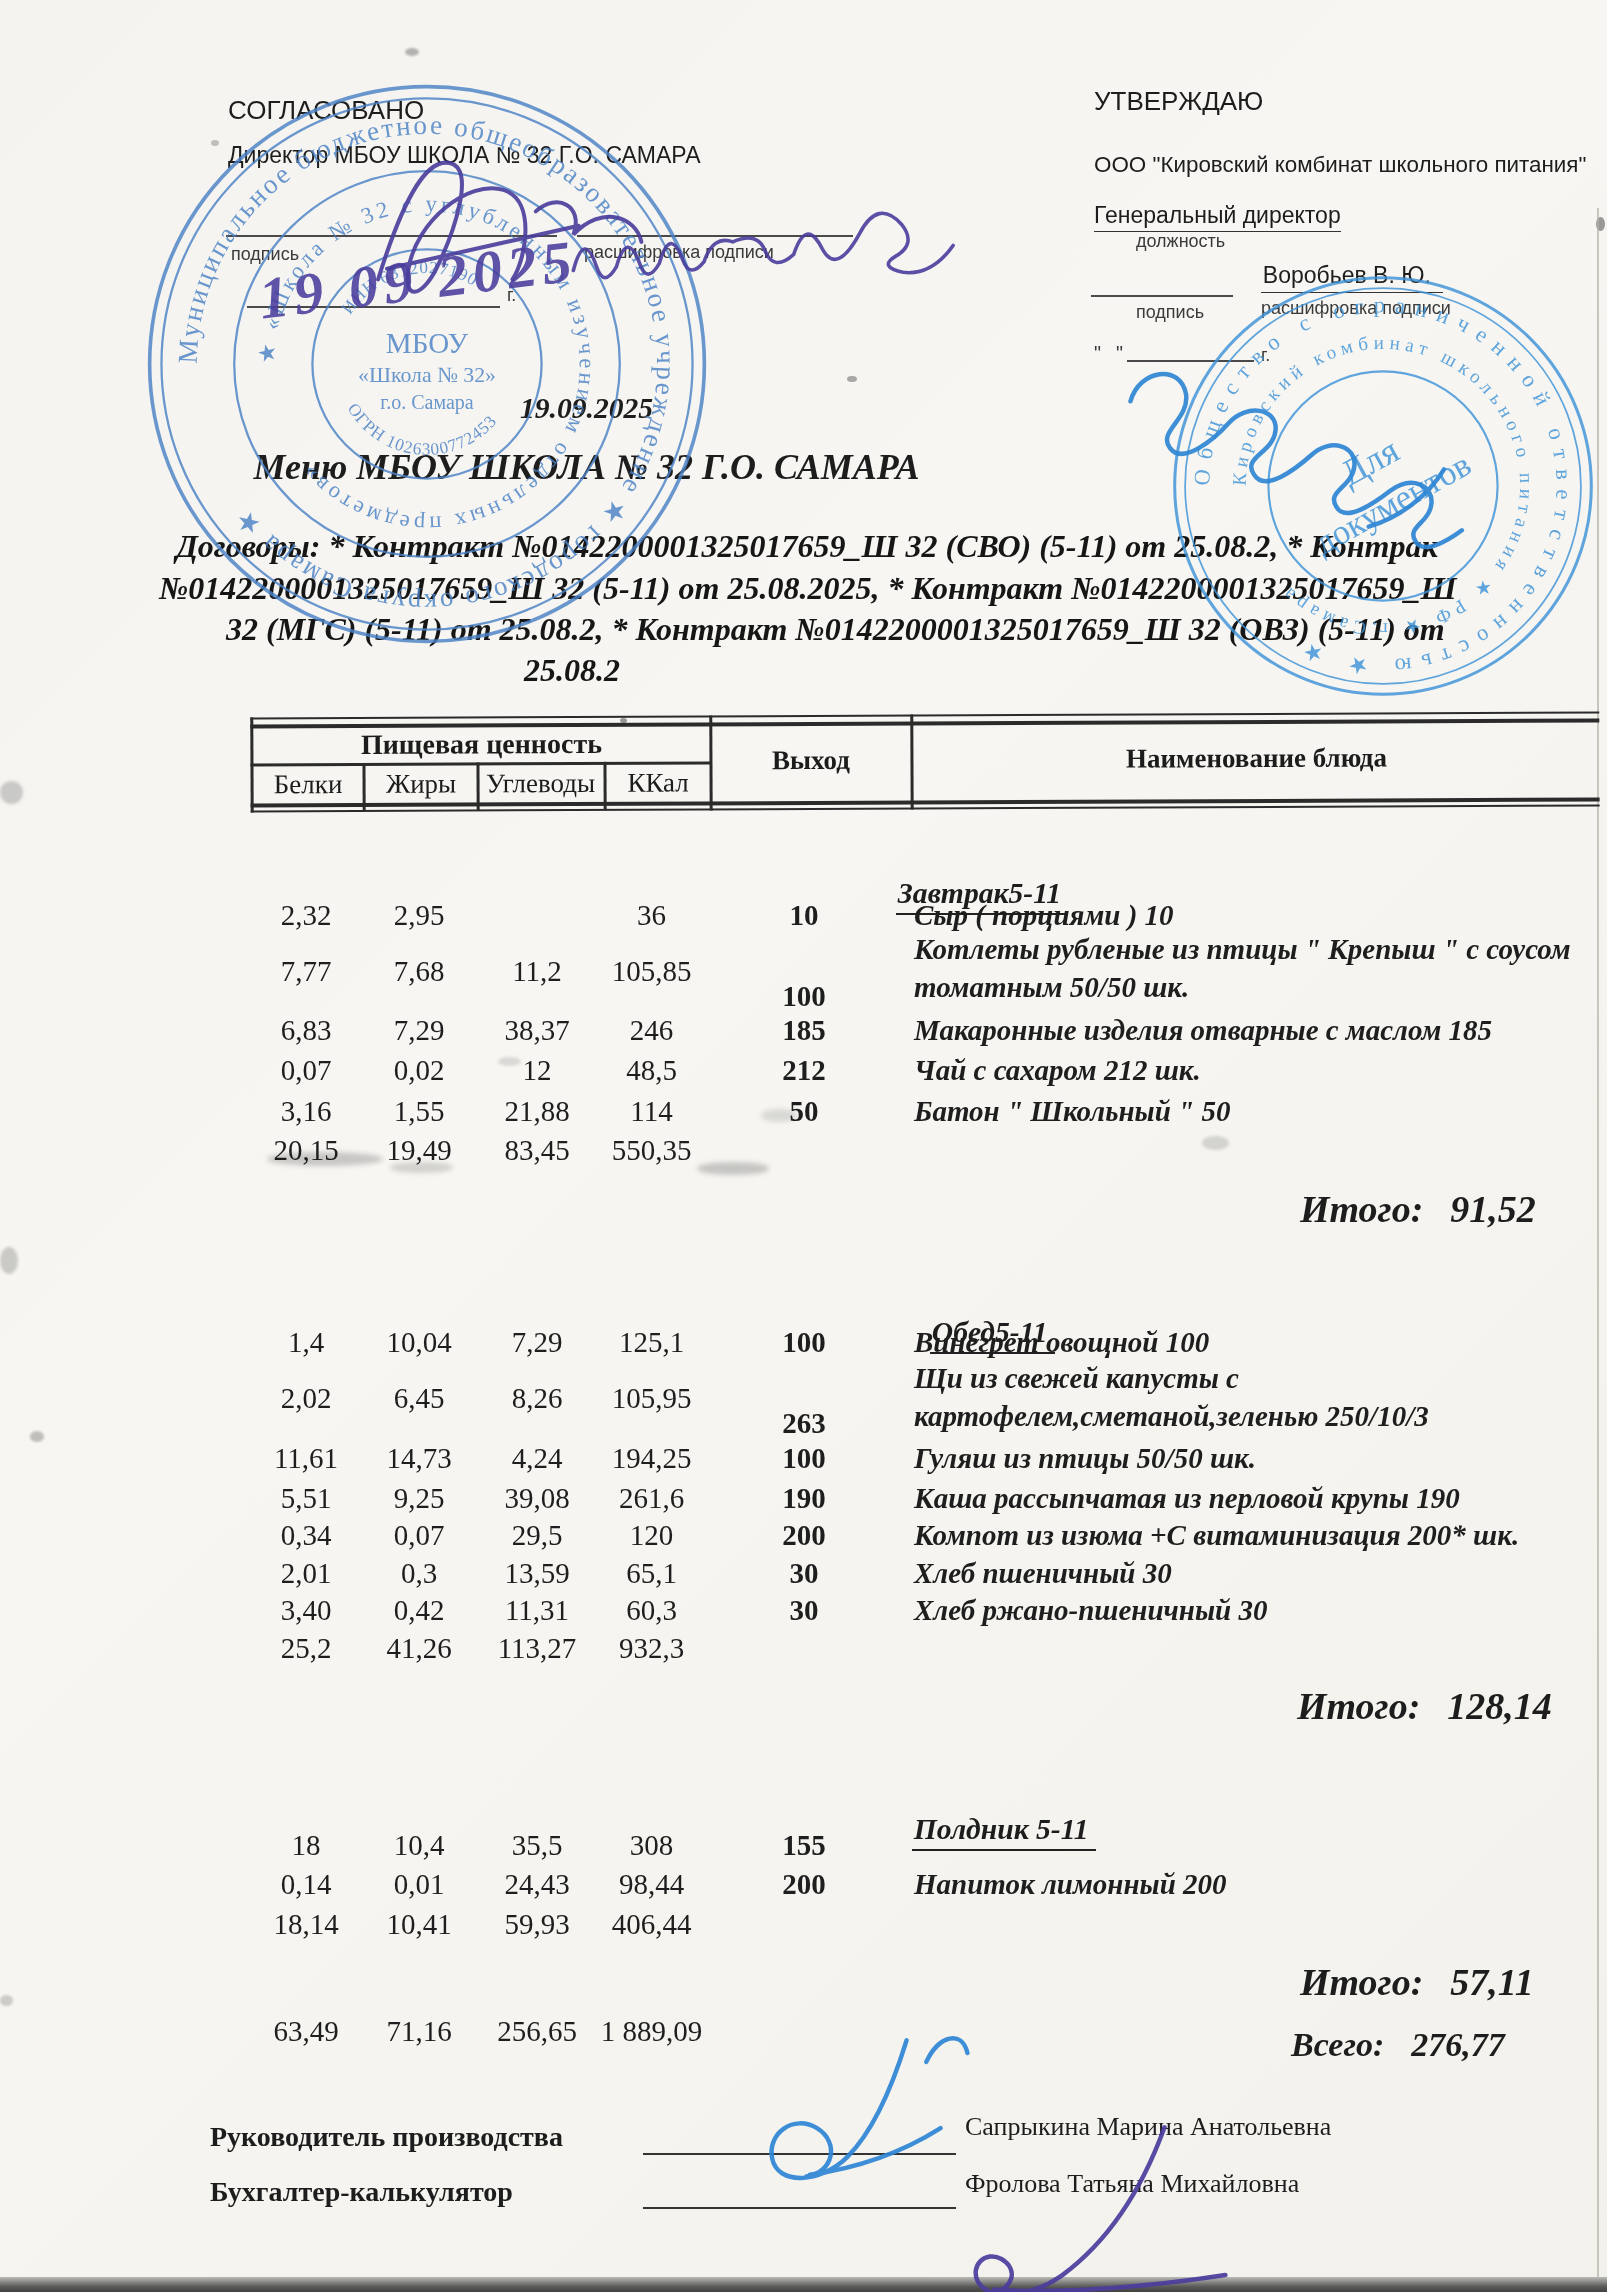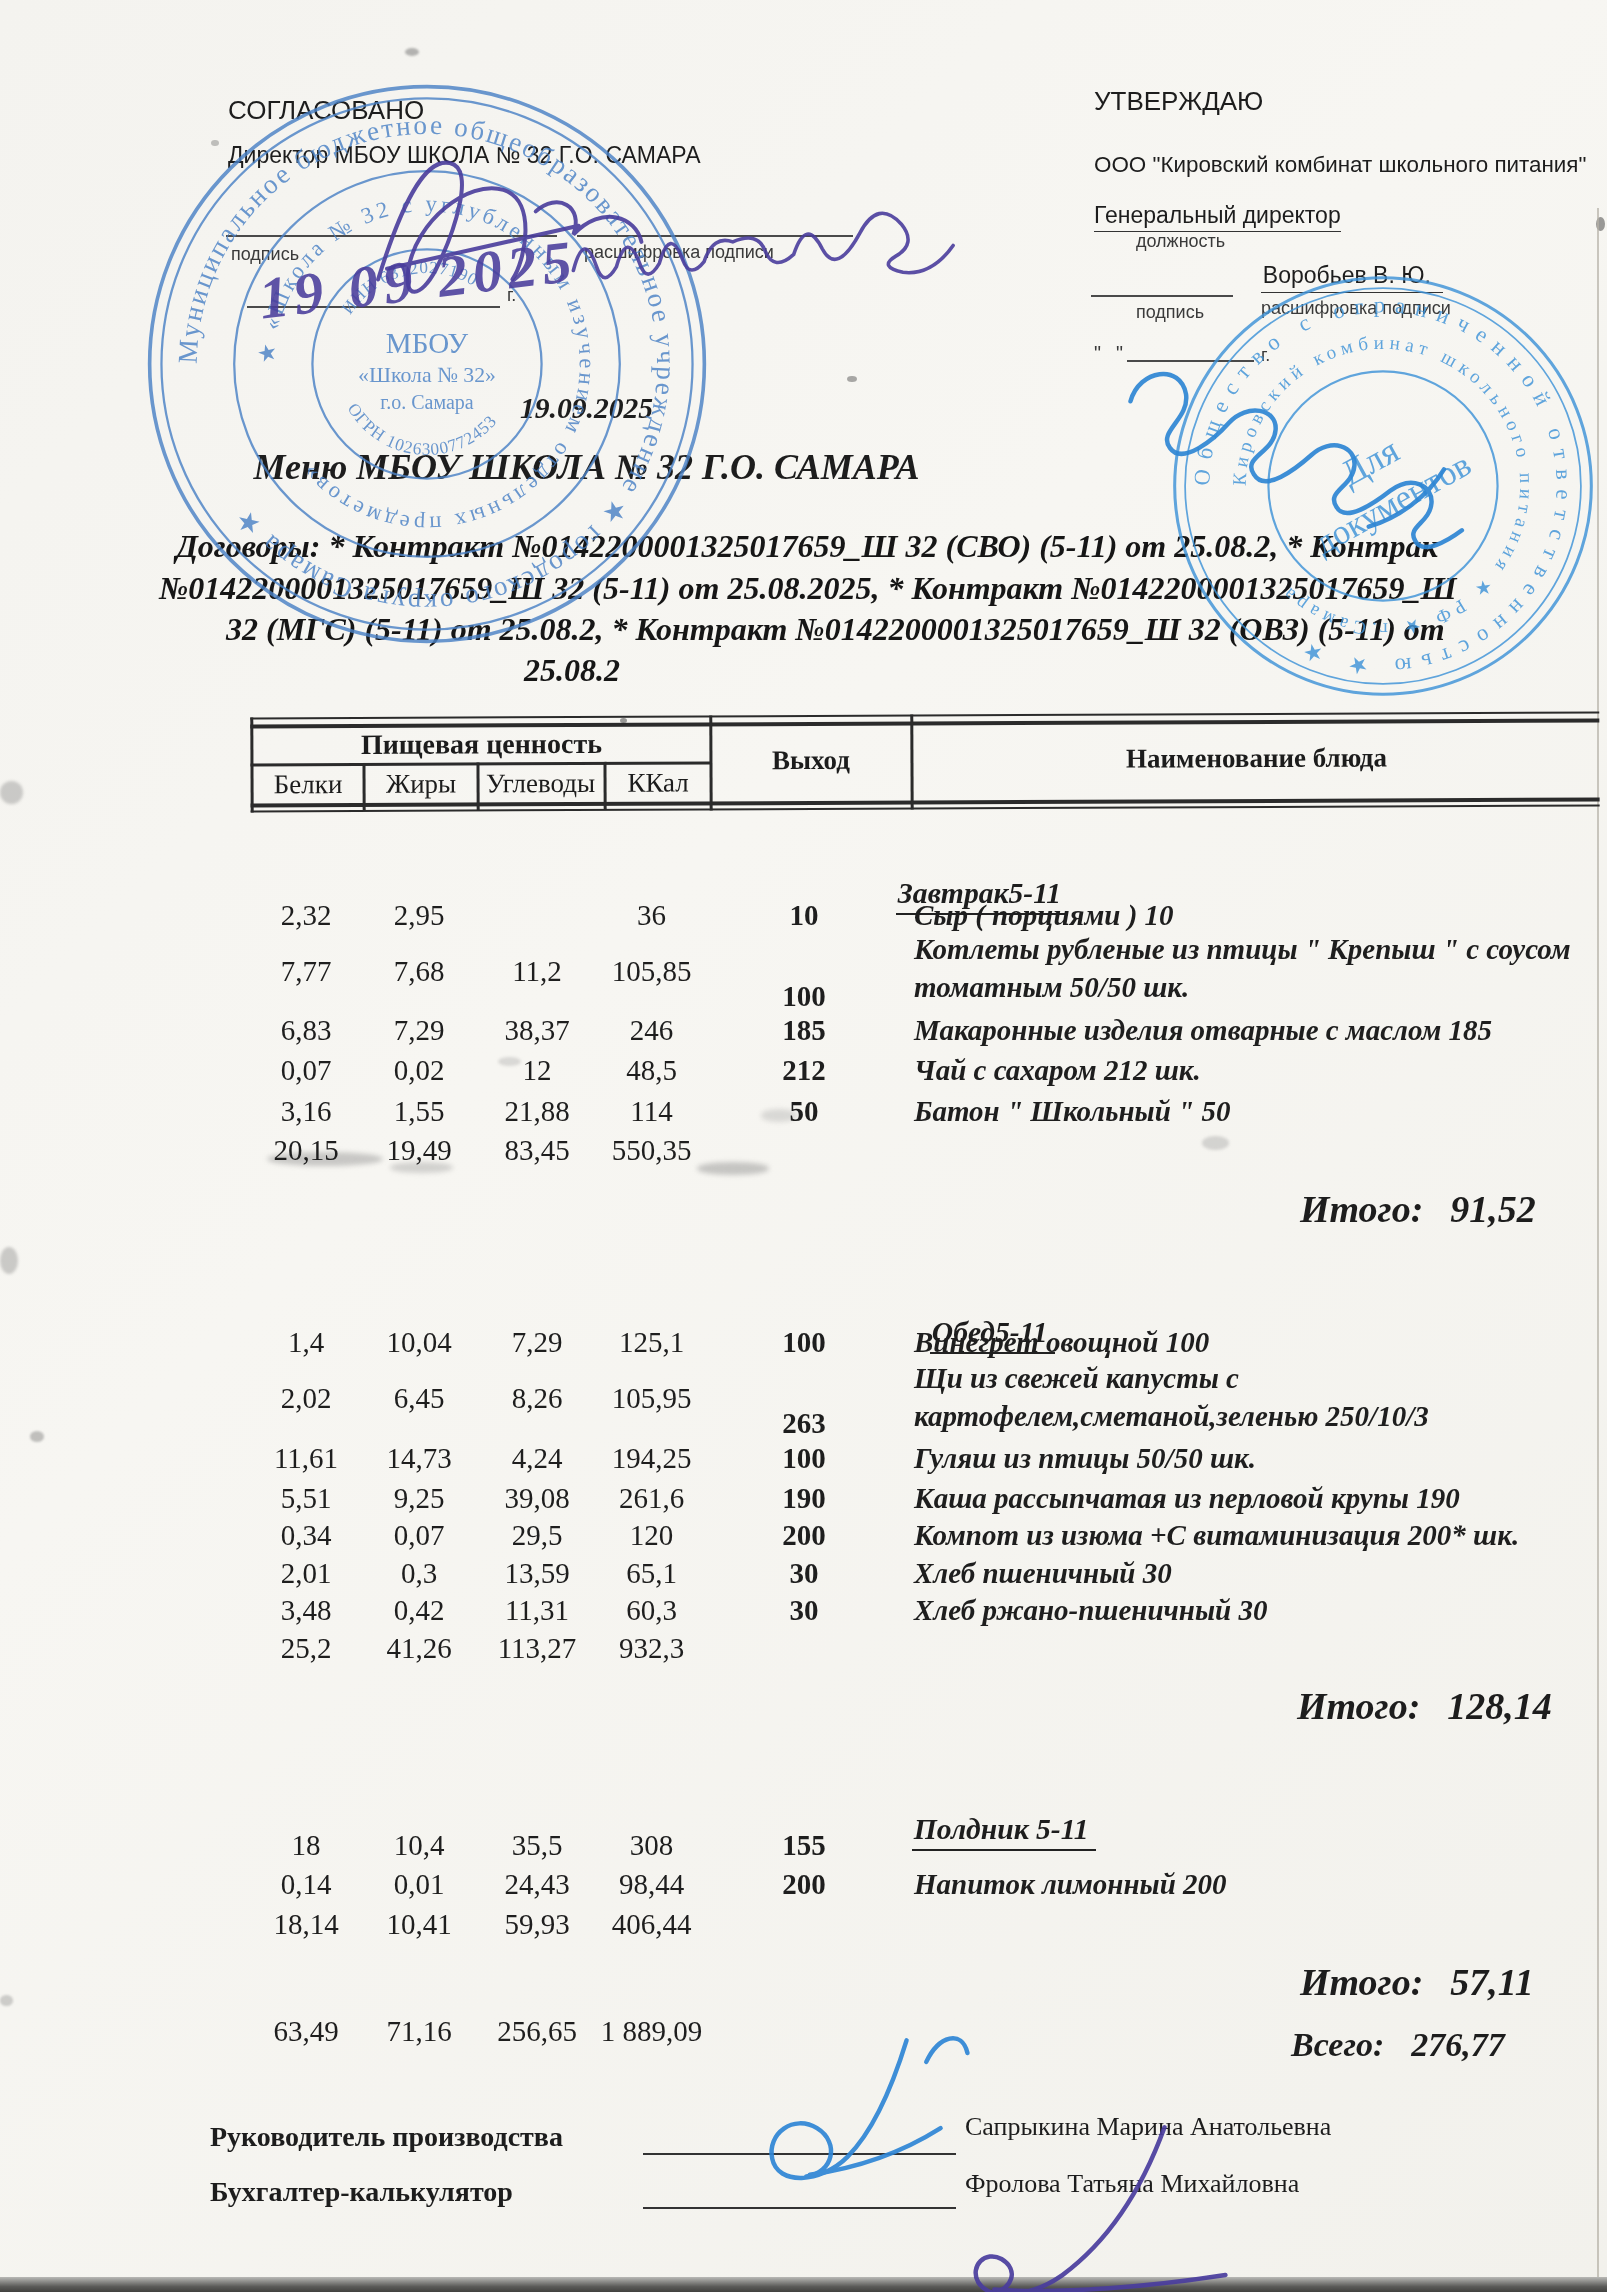--- a/index.html
+++ b/index.html
@@ -192,21 +192,21 @@
     </div>
     <div class="row" style="top:1555px">
       <span class="c cp">2,01</span>
       <span class="c cf">0,3</span>
       <span class="c cc">13,59</span>
       <span class="c ck">65,1</span>
       <span class="c co">30</span>
       <span class="c cn">Хлеб пшеничный  30</span>
     </div>
     <div class="row" style="top:1592px">
-      <span class="c cp">3,48</span>
+      <span class="c cp">3,40</span>
       <span class="c cf">0,42</span>
       <span class="c cc">11,31</span>
       <span class="c ck">60,3</span>
       <span class="c co">30</span>
       <span class="c cn">Хлеб ржано-пшеничный  30</span>
     </div>
     <div class="row" style="top:1630px">
       <span class="c cp">25,2</span>
       <span class="c cf">41,26</span>
       <span class="c cc">113,27</span>

